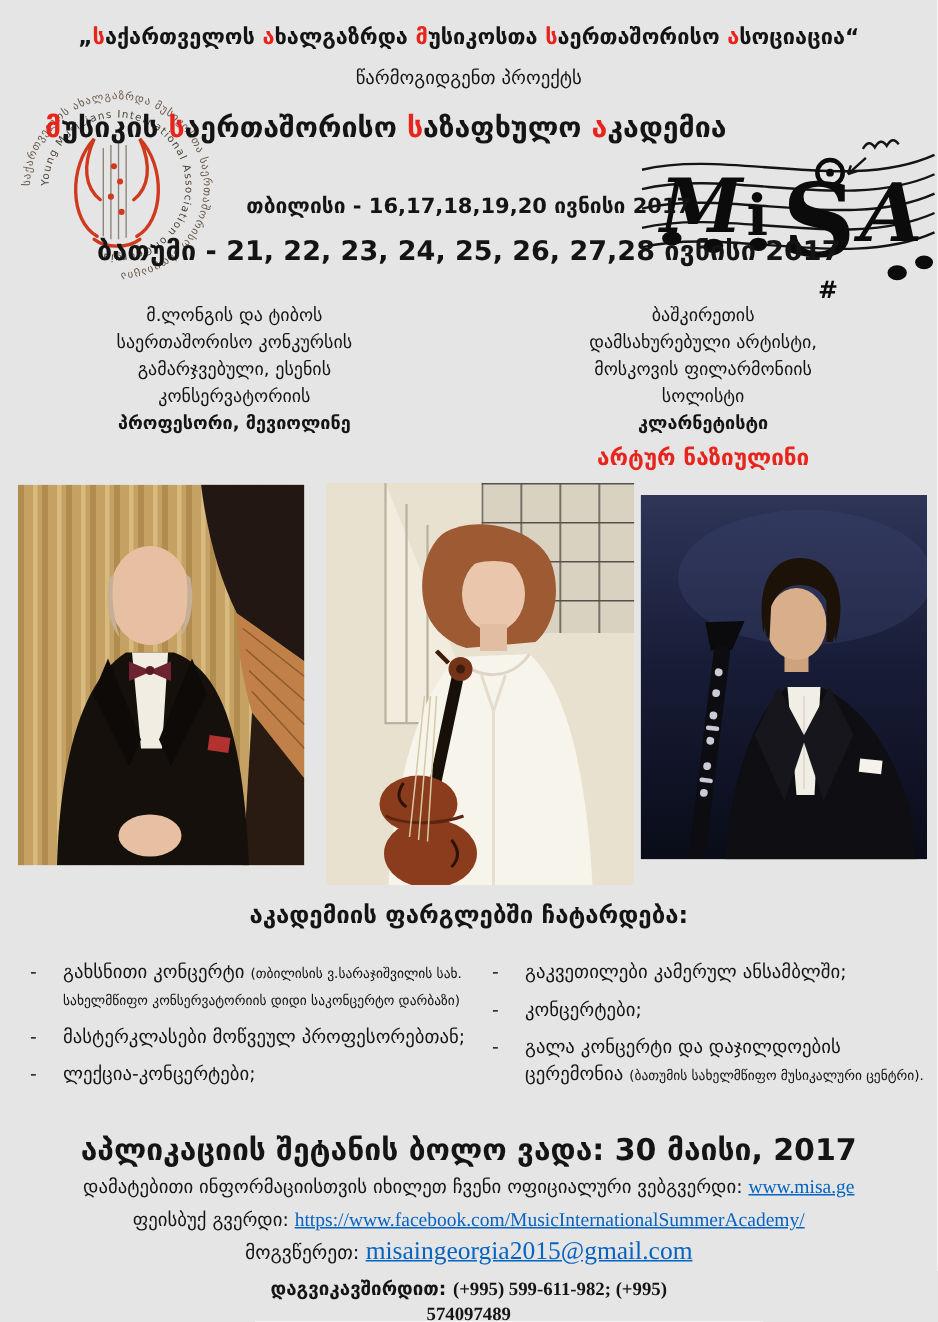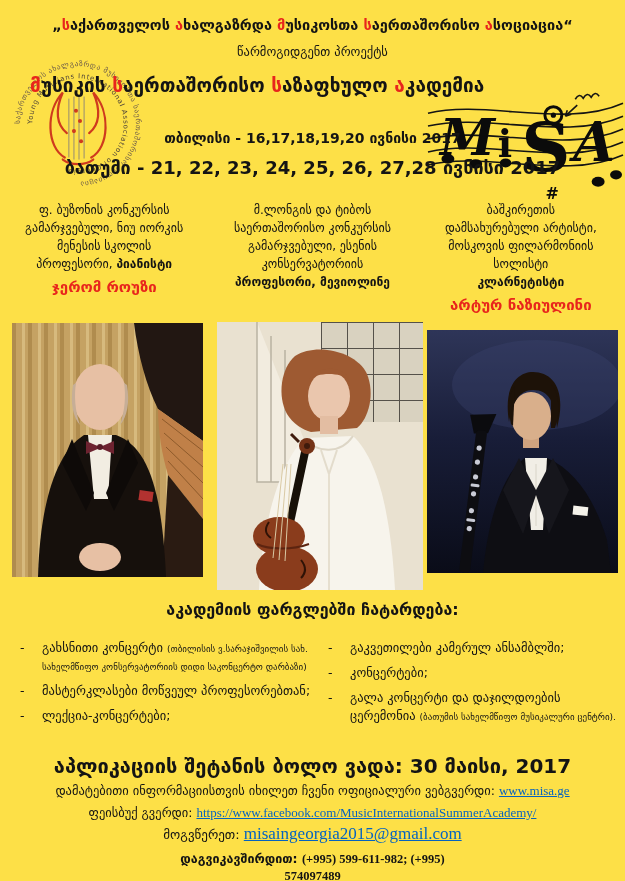--- a/index.html
+++ b/index.html
@@ -1,16 +1,16 @@
 <!DOCTYPE html>
 <html><head>
 <meta charset="utf-8">
 <style>
   html,body{margin:0;padding:0;background:#ffffff;}
-  .page{position:relative;width:625px;height:881px;margin:0 auto;background:#fde047;
+  .page{position:relative;width:625px;height:881px;margin:0 auto;background:#e5e5e5;
         font-family:"DejaVu Sans","Liberation Sans",sans-serif;color:#141414;overflow:hidden;}
   .abs{position:absolute;}
   .center{left:0;width:100%;text-align:center;}
   .ri{color:#e8251c;}
   .b{font-weight:bold;}
 
   .assoc-line{top:17px;font-weight:bold;font-size:14.5px;}
   .presents-line{top:44px;font-size:12.5px;}
   .seal{left:12px;top:58px;width:132px;height:132px;}
   .seal svg{width:100%;height:100%;display:block;}
@@ -122,27 +122,20 @@
       <circle cx="128" cy="30" r="2.6" fill="#0b0b0b"></circle>
       <path d="M150,14 q4,-7 8,-1 q4,-7 8,-1 q4,-7 8,-1" stroke="#141414" stroke-width="1.6" fill="none"></path>
       <path d="M152,20 L140,31 M140,31 l6,-2 M140,31 l2,-6" stroke="#141414" stroke-width="1.6" fill="none"></path>
     </svg>
   </div>
 
   <div class="abs center date1">თბილისი - 16,17,18,19,20 ივნისი 2017</div>
   <div class="abs center date2">ბათუმი - 21, 22, 23, 24, 25, 26, 27,28 ივნისი 2017</div>
 
   <div class="bios">
-    <div class="bio">
-      <div>ფ. ბუზონის კონკურსის</div>
-      <div>გამარჯვებული, ნიუ იორკის</div>
-      <div>მენესის სკოლის</div>
-      <div><span>პროფესორი, </span><span class="b">პიანისტი</span></div>
-      <div class="name">ჯერომ როუზი</div>
-    </div>
     <div class="bio">
       <div>მ.ლონგის და ტიბოს</div>
       <div>საერთაშორისო კონკურსის</div>
       <div>გამარჯვებული, ესენის</div>
       <div>კონსერვატორიის</div>
       <div><span></span><span class="b">პროფესორი, მევიოლინე</span></div>
     </div>
     <div class="bio">
       <div>ბაშკირეთის</div>
       <div>დამსახურებული არტისტი,</div>

